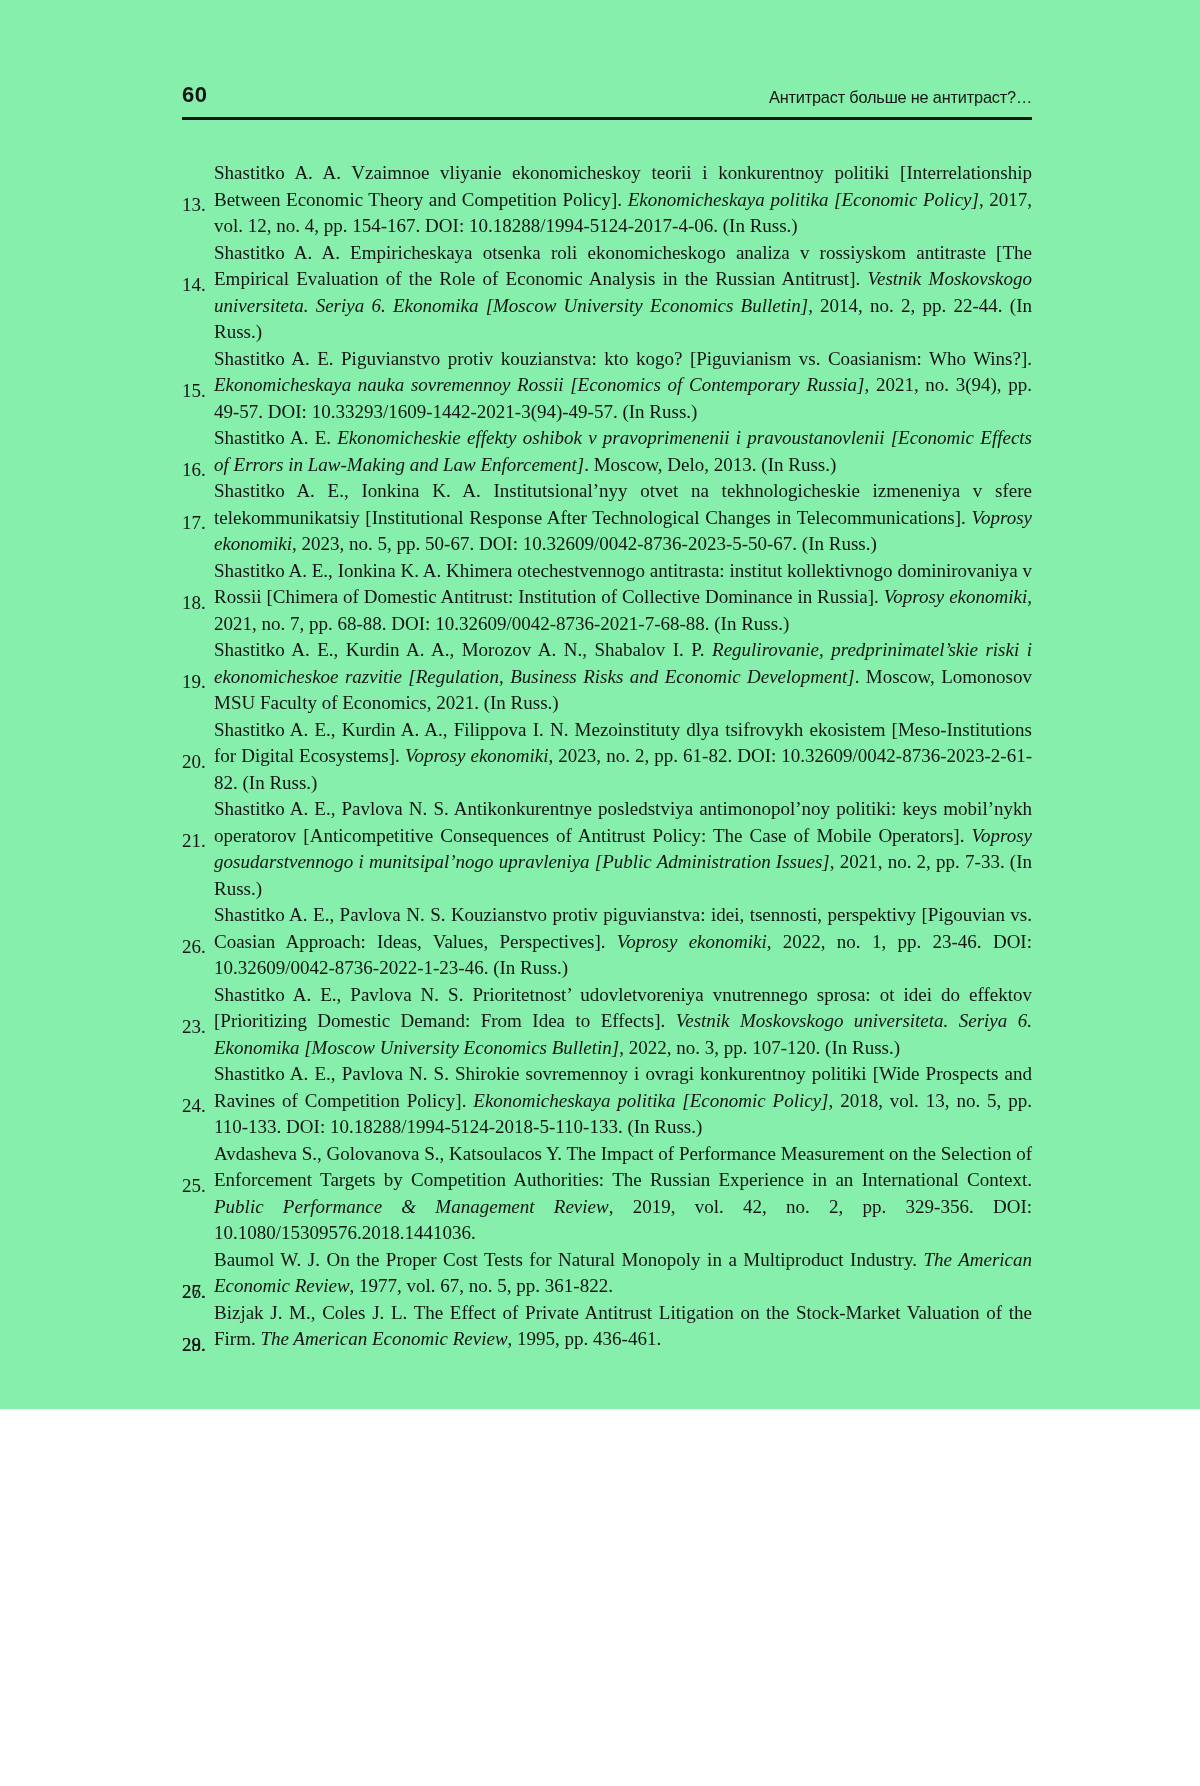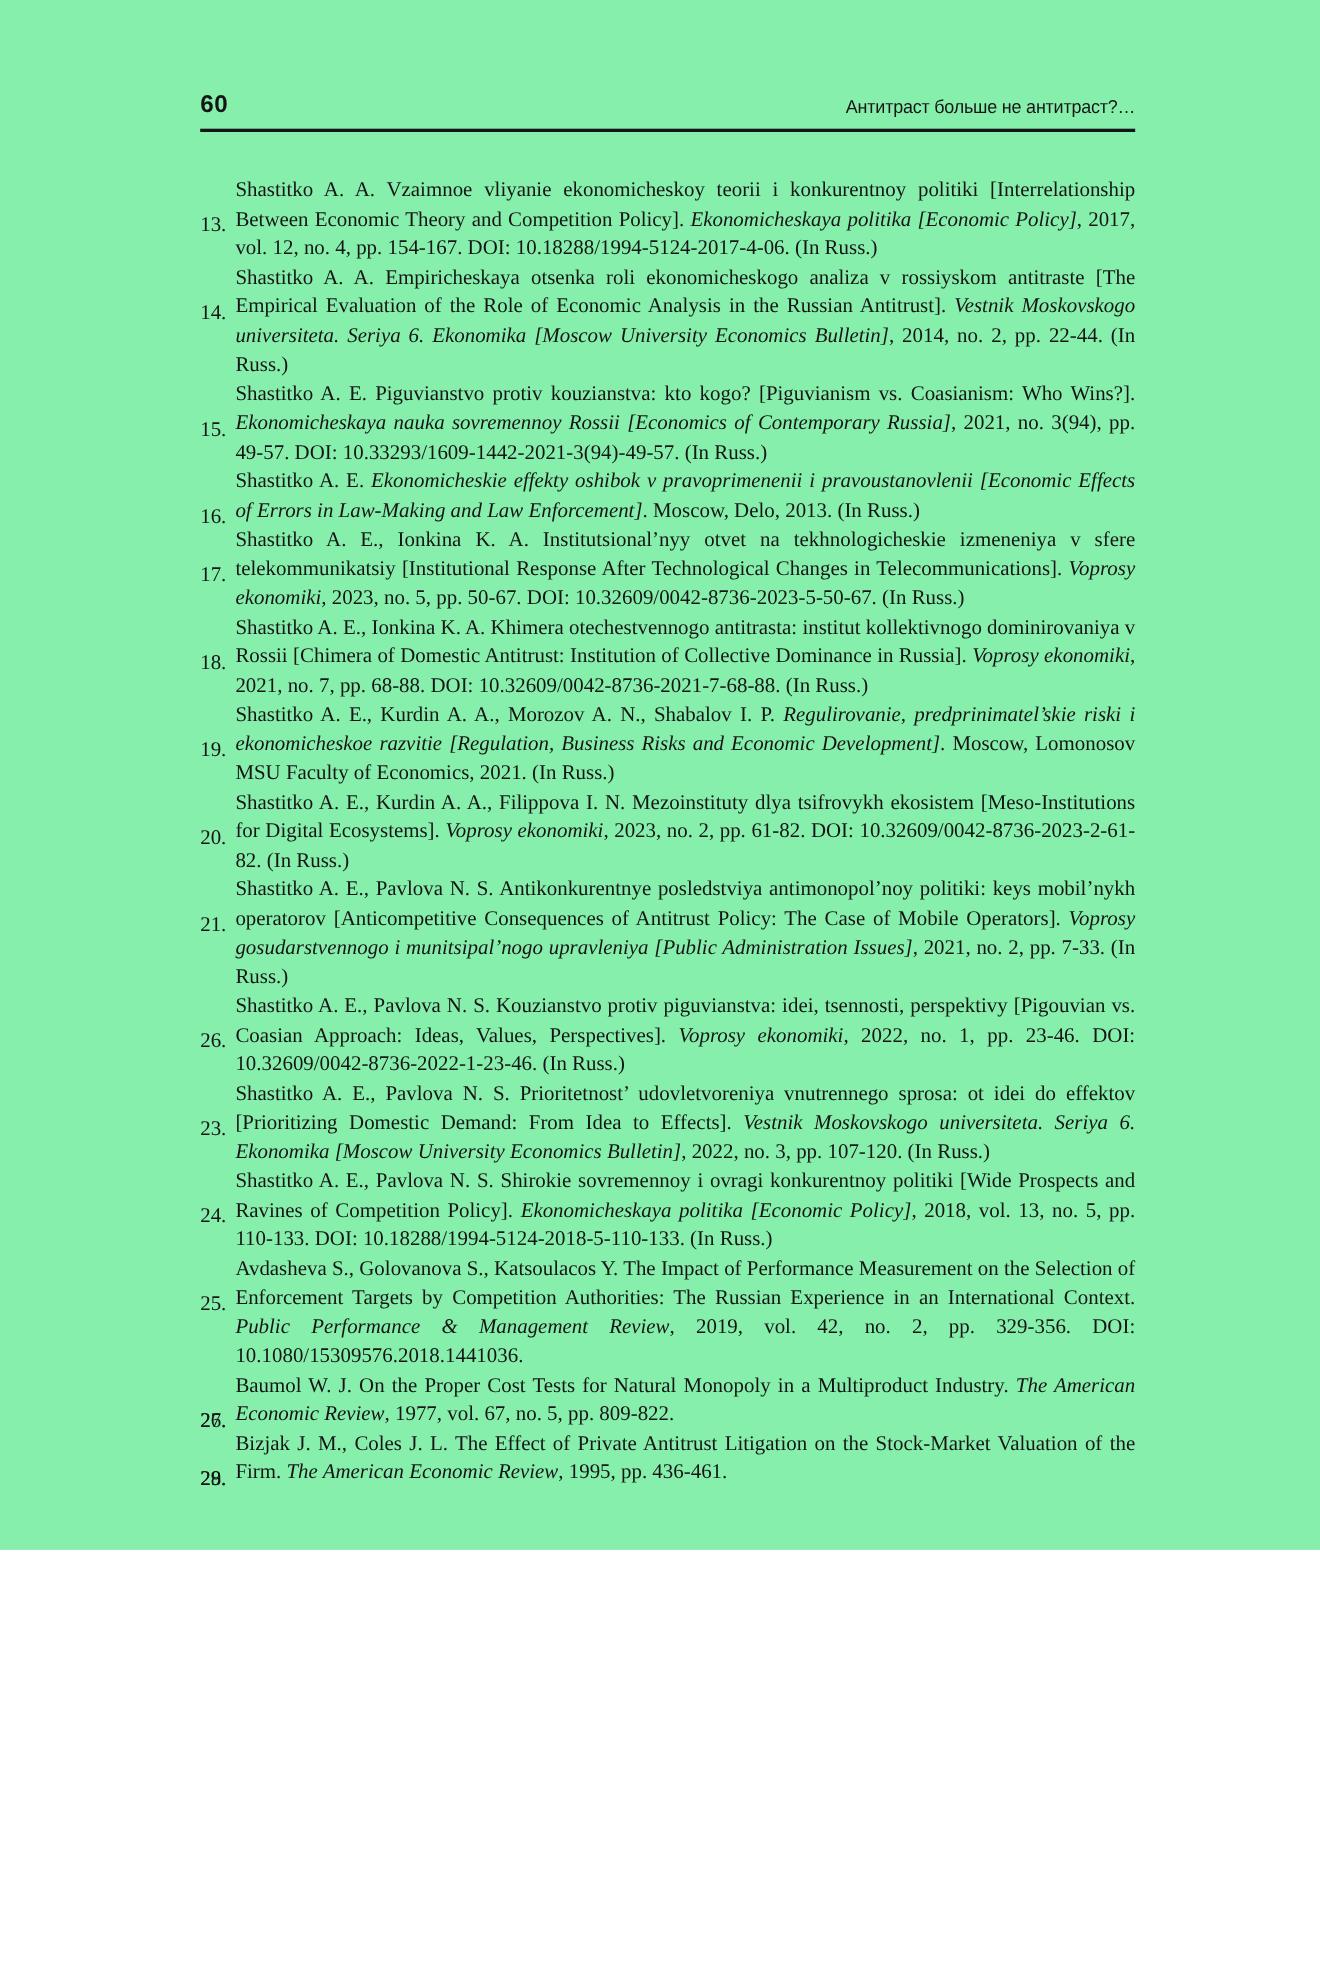--- a/index.html
+++ b/index.html
@@ -90,17 +90,17 @@
       <div class="ref-item"><span class="ref-num">17.</span><span class="ref-body"><span>Shastitko A. E., Ionkina K. A. Institutsional’nyy otvet na tekhnologicheskie izmeneniya v sfere telekommunikatsiy [Institutional Response After Technological Changes in Telecommunications]. </span><em>Voprosy ekonomiki</em><span>, 2023, no. 5, pp. 50-67. DOI: 10.32609/0042-8736-2023-5-50-67. (In Russ.)</span></span></div>
       <div class="ref-item"><span class="ref-num">18.</span><span class="ref-body"><span>Shastitko A. E., Ionkina K. A. Khimera otechestvennogo antitrasta: institut kollektivnogo dominirovaniya v Rossii [Chimera of Domestic Antitrust: Institution of Collective Dominance in Russia]. </span><em>Voprosy ekonomiki</em><span>, 2021, no. 7, pp. 68-88. DOI: 10.32609/0042-8736-2021-7-68-88. (In Russ.)</span></span></div>
       <div class="ref-item"><span class="ref-num">19.</span><span class="ref-body"><span>Shastitko A. E., Kurdin A. A., Morozov A. N., Shabalov I. P. </span><em>Regulirovanie, predprinimatel’skie riski i ekonomicheskoe razvitie [Regulation, Business Risks and Economic Development]</em><span>. Moscow, Lomonosov MSU Faculty of Economics, 2021. (In Russ.)</span></span></div>
       <div class="ref-item"><span class="ref-num">20.</span><span class="ref-body"><span>Shastitko A. E., Kurdin A. A., Filippova I. N. Mezoinstituty dlya tsifrovykh ekosistem [Meso-Institutions for Digital Ecosystems]. </span><em>Voprosy ekonomiki</em><span>, 2023, no. 2, pp. 61-82. DOI: 10.32609/0042-8736-2023-2-61-82. (In Russ.)</span></span></div>
       <div class="ref-item"><span class="ref-num">21.</span><span class="ref-body"><span>Shastitko A. E., Pavlova N. S. Antikonkurentnye posledstviya antimonopol’noy politiki: keys mobil’nykh operatorov [Anticompetitive Consequences of Antitrust Policy: The Case of Mobile Operators]. </span><em>Voprosy gosudarstvennogo i munitsipal’nogo upravleniya [Public Administration Issues]</em><span>, 2021, no. 2, pp. 7-33. (In Russ.)</span></span></div>
       <div class="ref-item"><span class="ref-num">26.</span><span class="ref-body"><span>Shastitko A. E., Pavlova N. S. Kouzianstvo protiv piguvianstva: idei, tsennosti, perspektivy [Pigouvian vs. Coasian Approach: Ideas, Values, Perspectives]. </span><em>Voprosy ekonomiki</em><span>, 2022, no. 1, pp. 23-46. DOI: 10.32609/0042-8736-2022-1-23-46. (In Russ.)</span></span></div>
       <div class="ref-item"><span class="ref-num">23.</span><span class="ref-body"><span>Shastitko A. E., Pavlova N. S. Prioritetnost’ udovletvoreniya vnutrennego sprosa: ot idei do effektov [Prioritizing Domestic Demand: From Idea to Effects]. </span><em>Vestnik Moskovskogo universiteta. Seriya 6. Ekonomika [Moscow University Economics Bulletin]</em><span>, 2022, no. 3, pp. 107-120. (In Russ.)</span></span></div>
       <div class="ref-item"><span class="ref-num">24.</span><span class="ref-body"><span>Shastitko A. E., Pavlova N. S. Shirokie sovremennoy i ovragi konkurentnoy politiki [Wide Prospects and Ravines of Competition Policy]. </span><em>Ekonomicheskaya politika [Economic Policy]</em><span>, 2018, vol. 13, no. 5, pp. 110-133. DOI: 10.18288/1994-5124-2018-5-110-133. (In Russ.)</span></span></div>
       <div class="ref-item"><span class="ref-num">25.</span><span class="ref-body"><span>Avdasheva S., Golovanova S., Katsoulacos Y. The Impact of Performance Measurement on the Selection of Enforcement Targets by Competition Authorities: The Russian Experience in an International Context. </span><em>Public Performance &amp; Management Review</em><span>, 2019, vol. 42, no. 2, pp. 329-356. DOI: 10.1080/15309576.2018.1441036.</span></span></div>
       <div class="ref-item"><span class="ref-num">26.</span></div>
-      <div class="ref-item"><span class="ref-num">27.</span><span class="ref-body"><span>Baumol W. J. On the Proper Cost Tests for Natural Monopoly in a Multiproduct Industry. </span><em>The American Economic Review</em><span>, 1977, vol. 67, no. 5, pp. 809-822.</span></span></div>
+      <div class="ref-item"><span class="ref-num">27.</span><span class="ref-body"><span>Baumol W. J. On the Proper Cost Tests for Natural Monopoly in a Multiproduct Industry. </span><em>The American Economic Review</em><span>, 1977, vol. 67, no. 5, pp. 361-822.</span></span></div>
       <div class="ref-item"><span class="ref-num">28.</span></div>
       <div class="ref-item"><span class="ref-num">29.</span><span class="ref-body"><span>Bizjak J. M., Coles J. L. The Effect of Private Antitrust Litigation on the Stock-Market Valuation of the Firm. </span><em>The American Economic Review</em><span>, 1995, pp. 436-461.</span></span></div>
     </main>
 </div>
 
 </body></html>

